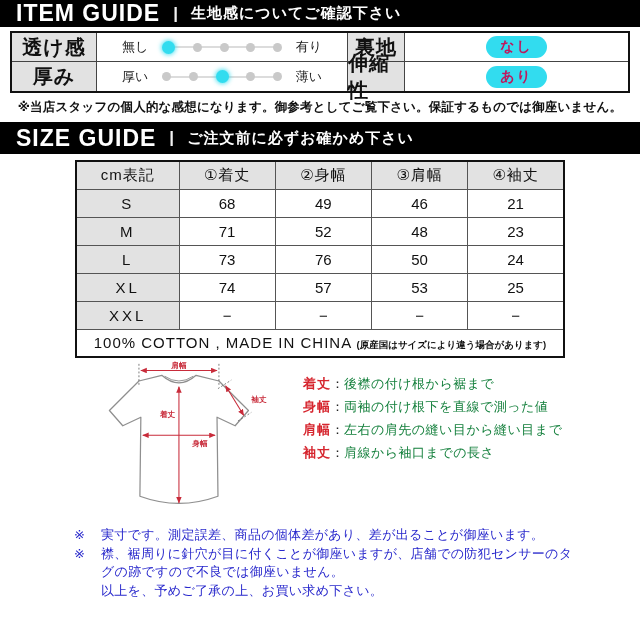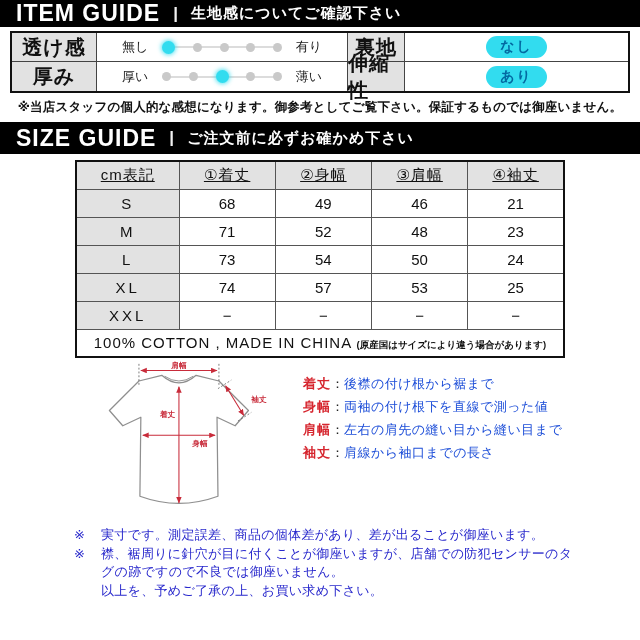--- a/index.html
+++ b/index.html
@@ -33,49 +33,49 @@
   .cell.cend { border-right:none; }
   .cell.r2 { border-bottom:none; }
   .cell.hdr { background:#e2e2e2; font-weight:bold; font-size:20px; letter-spacing:1px; }
   .slider-cell { justify-content:flex-start; padding:0 25px; gap:10px; }
   .slider-end { font-size:13px; color:#222; flex:none; }
   .track { flex:1; position:relative; height:100%; display:flex; align-items:center; justify-content:space-between; padding:0 4px; }
   .track::before { content:""; position:absolute; left:7px; right:7px; top:50%; margin-top:-1px; height:2px; background:#dcdcdc; }
   .dot { width:9px; height:9px; border-radius:50%; background:#c9c9c9; position:relative; z-index:1; }
   .dot.active { width:13px; height:13px; background:#32dcef; box-shadow:0 0 4px 1px rgba(50,220,239,.8); }
   .badge {
-    background:#32dcef; color:#0369a1; font-weight:bold; font-size:14px;
+    background:#32dcef; color:#be185d; font-weight:bold; font-size:14px;
     padding:2px 14px; border-radius:12px; letter-spacing:2px;
   }
 
   .disclaimer { margin-top:6px; text-align:center; font-size:12.5px; font-weight:bold; color:#111; letter-spacing:.2px; }
 
   .bar2 { margin-top:6px; height:32px; }
 
   
   .size-table-wrap { margin:6px 0 0 75px; }
   table.size { width:490px; border-collapse:collapse; border:2px solid #111; table-layout:fixed; }
   table.size th, table.size td {
     border:1px solid #555; height:28px; text-align:center;
     font-size:15px; font-weight:normal; vertical-align:middle;
   }
-  table.size th { background:#e2e2e2; letter-spacing:1px;text-decoration:underline; }
+  table.size th { background:#e2e2e2; letter-spacing:1px; }
   table.size th.col-unit { width:103px; }
   td.td-size { background:#e2e2e2; letter-spacing:3px; }
   td.td-footer { border-top:2px solid #111; height:24px; font-size:13px; font-weight:bold; letter-spacing:1px; }
   .footer-sub { font-size:9.5px; font-weight:bold; letter-spacing:0; }
 
   
   .diagram-section { display:flex; margin-top:2px; padding-left:98px; align-items:flex-start; }
   .tshirt-svg { flex:none; display:block; }
   .legend { margin-left:-14px; padding-top:12px; }
   .lg-row { height:23px; display:flex; align-items:center; font-size:13px; }
   .lg-term { color:#d6252e; font-weight:bold; letter-spacing:1px; }
   .lg-sep { color:#222; }
-  .lg-desc { color:#1d4ed8; letter-spacing:.5px; }
+  .lg-desc { color:#15803d; letter-spacing:.5px; }
 
   
   .footnotes { margin:4px 0 0 74px; width:502px; color:#2828cc; font-size:13px; line-height:18.5px; }
   .fn-row { display:flex; }
   .fn-marker { width:27px; flex:none; }
   .fn-text { flex:1; letter-spacing:.3px; }
 </style>
 </head>
 <body>
 
@@ -154,21 +154,21 @@
         <tr>
           <td class="td-size">M</td>
           <td>71</td>
           <td>52</td>
           <td>48</td>
           <td>23</td>
         </tr>
         <tr>
           <td class="td-size">L</td>
           <td>73</td>
-          <td>54</td>
+          <td>76</td>
           <td>50</td>
           <td>24</td>
         </tr>
         <tr>
           <td class="td-size">XL</td>
           <td>74</td>
           <td>57</td>
           <td>53</td>
           <td>25</td>
         </tr>

